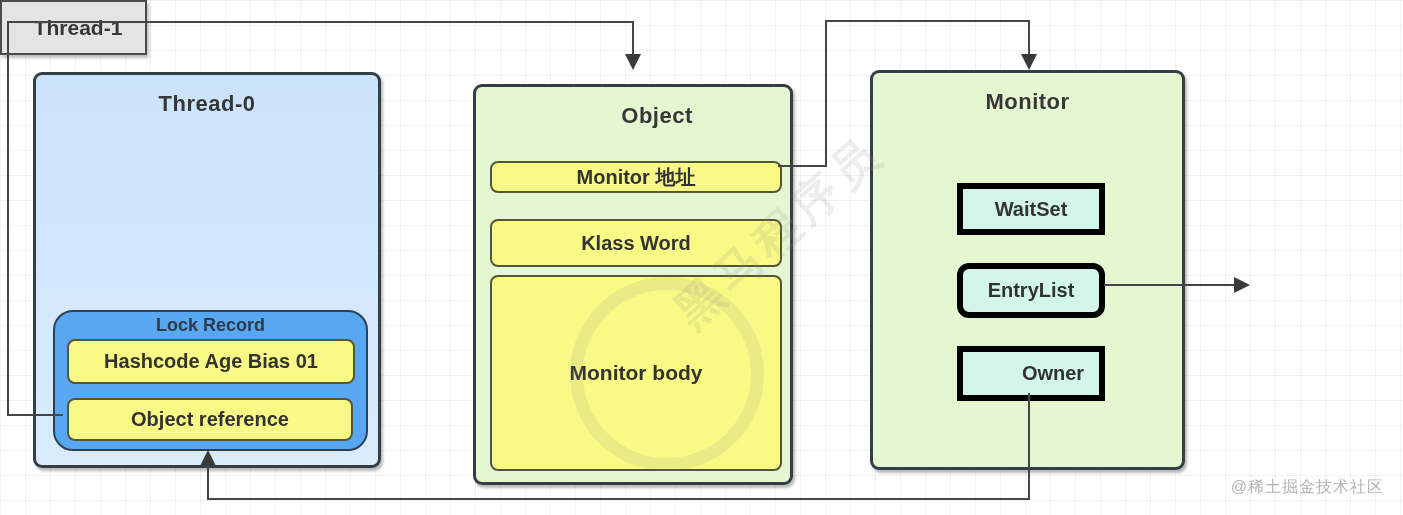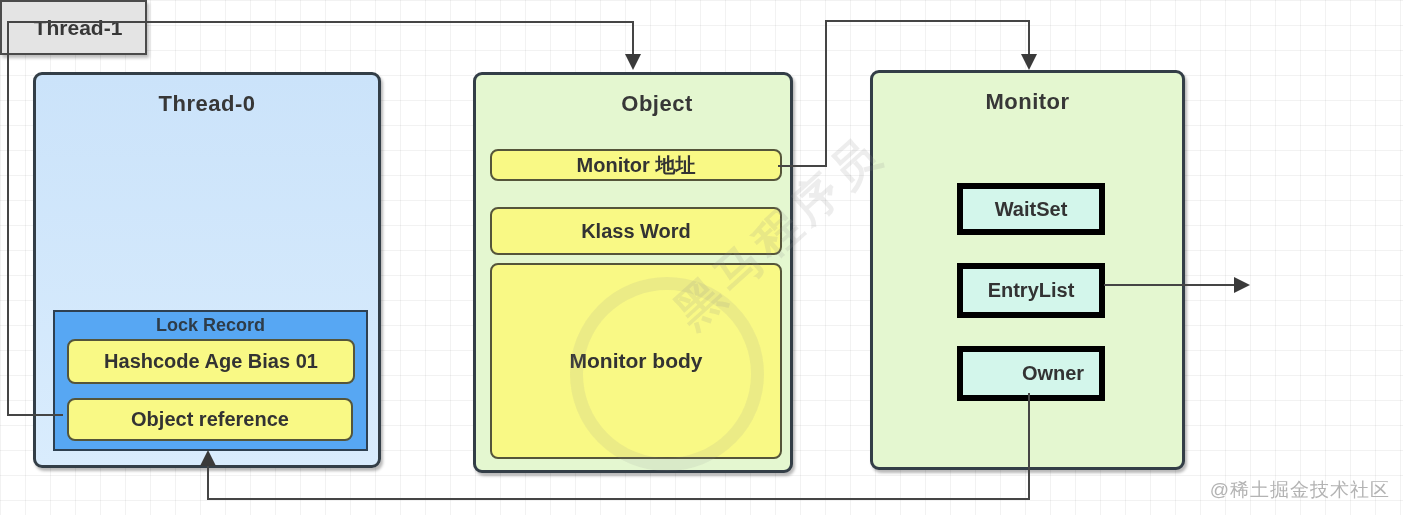--- a/index.html
+++ b/index.html
@@ -27,47 +27,47 @@
     font-weight:bold;font-size:20px;color:#333;
   }
   .mint-box{
     position:absolute;background:#d3f6eb;border:6px solid #000000;
     box-sizing:border-box;display:flex;align-items:center;justify-content:center;
     font-weight:bold;font-size:20px;color:#333;
   }
   #thread0{left:33px;top:72px;width:348px;height:396px;background:linear-gradient(180deg,#cbe3fa,#d9ecfd);}
   #lock-record{
     position:absolute;left:17px;top:235px;width:315px;height:141px;
-    background:#57a7f3;border:2.5px solid #2e4051;border-radius:0;box-sizing:border-box;
+    background:#57a7f3;border:2.5px solid #2e4051;border-radius:20px;box-sizing:border-box;
   }
   #lock-record .lr-title{
     text-align:center;font-weight:bold;font-size:18px;color:#2e3c49;margin-top:3px;
   }
-  #object-box{left:473px;top:72px;width:320px;height:401px;background:#e4f7d0;padding-left:48px;}
+  #object-box{left:473px;top:84px;width:320px;height:401px;background:#e4f7d0;padding-left:48px;}
   #monitor-box{left:870px;top:70px;width:315px;height:400px;background:#e4f7d0;}
   #thread1{
     left:1250px;top:257px;width:147px;height:55px;background:#e4e4e4;
     border:2.5px solid #4b4b4b;box-shadow:2px 3px 3px rgba(0,0,0,0.25);
     display:flex;align-items:center;justify-content:center;
     font-weight:bold;font-size:21px;color:#373737;box-sizing:border-box;padding-left:9px;
   }
   #edges{position:absolute;left:0;top:0;pointer-events:none;}
   
   #wm-center{position:absolute;left:0;top:0;width:100%;height:100%;pointer-events:none;}
   #wm-ring{
     position:absolute;left:570px;top:277px;width:168px;height:168px;
     border:13px solid rgba(150,150,150,0.13);border-radius:50%;
   }
   #wm-text{
     position:absolute;left:683px;top:288px;font-size:46px;font-weight:bold;
     color:rgba(145,145,145,0.16);transform:rotate(-42deg);transform-origin:left center;
     white-space:nowrap;letter-spacing:6px;
   }
   #wm-corner{
-    position:absolute;right:13px;top:477px;font-size:19px;color:#b3b3b3;
+    position:absolute;right:19px;top:477px;font-size:16px;color:#b3b3b3;
     letter-spacing:1px;white-space:nowrap;
   }
 </style>
 </head>
 <body>
 
 <div id="stage">
 
   <div id="thread0" class="big-box">
     <div class="box-title">Thread-0</div>
@@ -81,21 +81,21 @@
   <div id="object-box" class="big-box">
     <div class="box-title">Object</div>
     <div class="yellow-box" style="left:14px;top:74px;width:292px;height:32px;">Monitor 地址</div>
     <div class="yellow-box" style="left:14px;top:132px;width:292px;height:48px;">Klass Word</div>
     <div class="yellow-box" style="left:14px;top:188px;width:292px;height:196px;font-size:21px;">Monitor body</div>
   </div>
 
   <div id="monitor-box" class="big-box">
     <div class="box-title">Monitor</div>
     <div class="mint-box" style="left:84px;top:110px;width:148px;height:52px;">WaitSet</div>
-    <div class="mint-box" style="left:84px;top:190px;width:148px;height:55px;">EntryList</div>
+    <div class="mint-box" style="left:84px;top:190px;width:148px;height:55px;border-radius:12px;">EntryList</div>
     <div class="mint-box" style="left:84px;top:273px;width:148px;height:55px;padding-left:44px;">Owner</div>
   </div>
 
   <div id="thread1">
     <span>Thread-1</span>
   </div>
 
   <div id="wm-center">
     <div id="wm-ring"></div>
     <div id="wm-text">黑马程序员</div>

